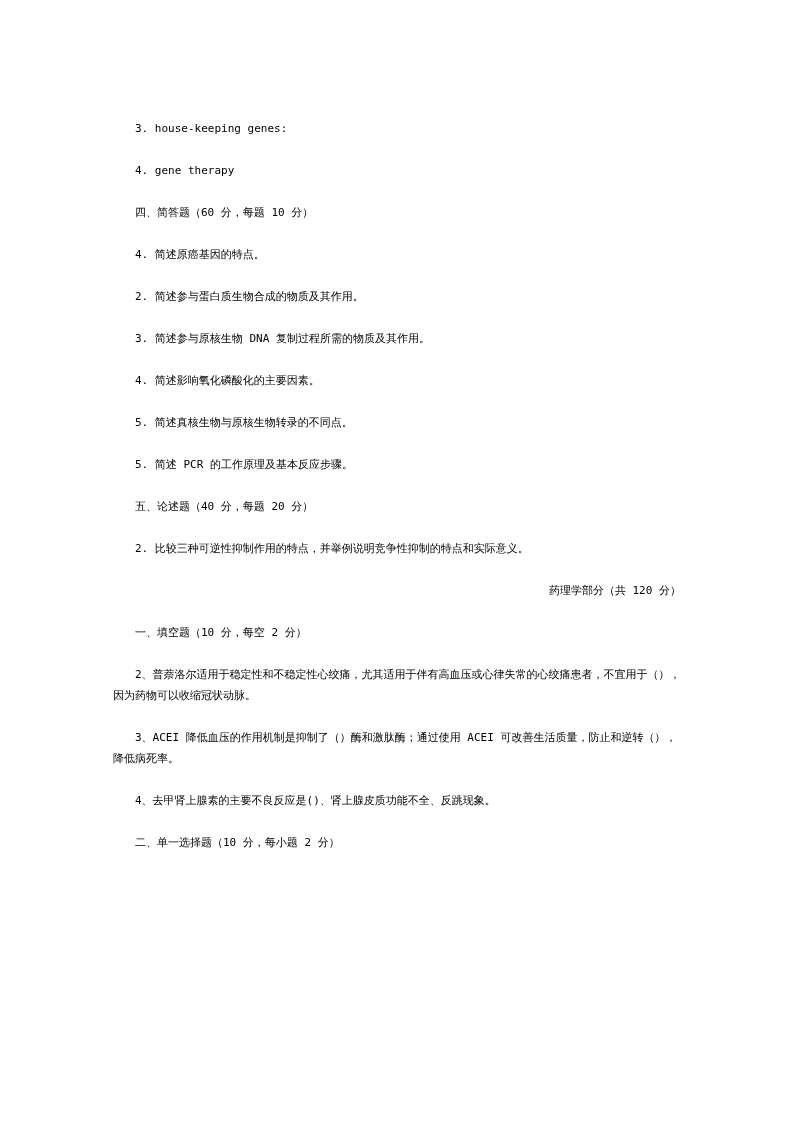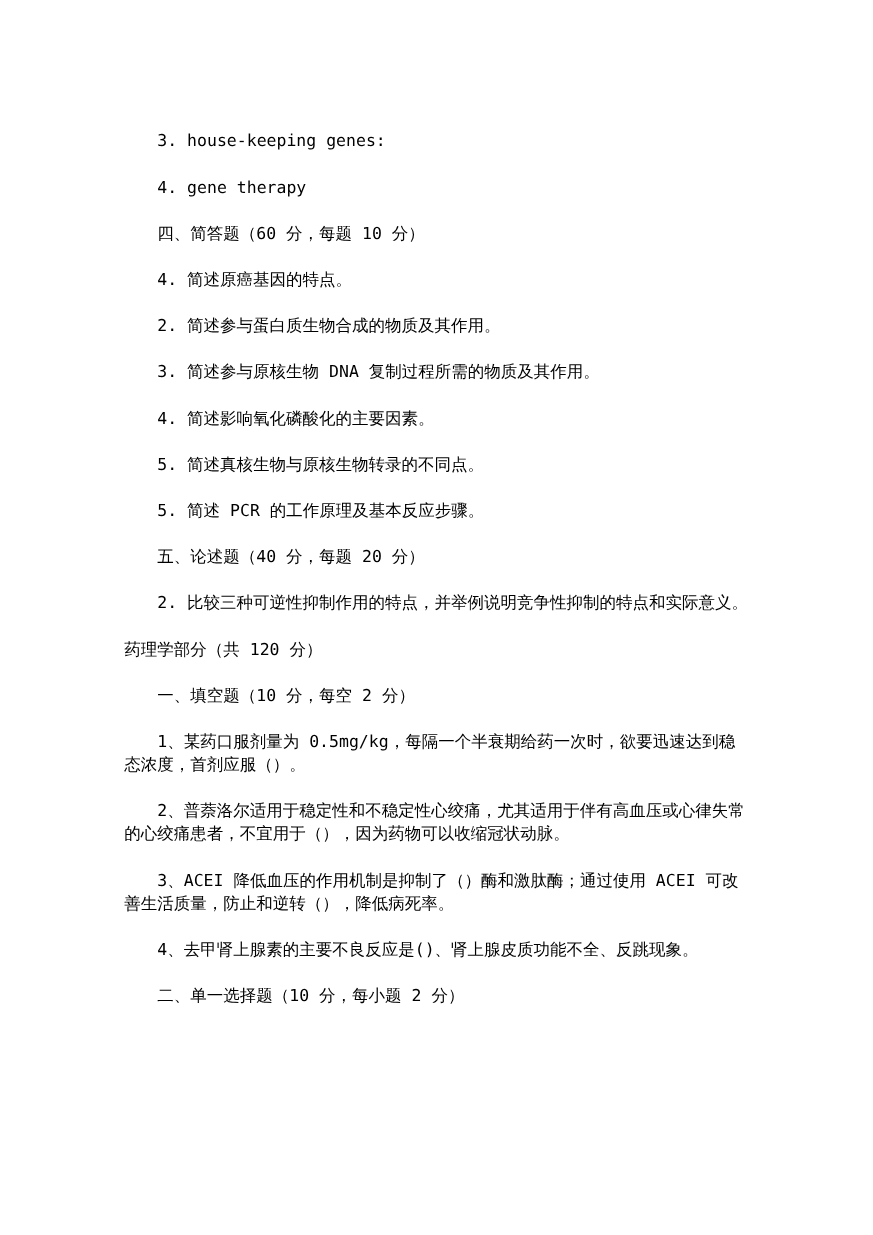--- a/index.html
+++ b/index.html
@@ -17,27 +17,27 @@
       overflow: hidden;
     }
     .content {
       position: absolute;
       left: 113px;
       top: 118px;
       width: 568px;
     }
     .content p {
       margin: 0 0 21px 0;
-      font-size: 15px;
+      font-size: 11px;
       line-height: 21px;
       text-indent: 2em;
       word-break: break-word;
     }
     .content p.center-title {
-      text-align: left;
+      text-align: right;
       text-indent: 0;
       margin-top: 18px;
     }
   </style>
 </head>
 <body>
 
 <div class="page">
   <div class="content">
 
@@ -62,21 +62,20 @@
 
     <p>五、论述题（40 分，每题 20 分）</p>
 
 
     <p>2. 比较三种可逆性抑制作用的特点，并举例说明竞争性抑制的特点和实际意义。</p>
 
     <p class="center-title">药理学部分（共 120 分）</p>
 
     <p>一、填空题（10 分，每空 2 分）</p>
 
-    <p>1、某药口服剂量为 0.5mg/kg，每隔一个半衰期给药一次时，欲要迅速达到稳态浓度，首剂应服（）。</p>
 
     <p>2、普萘洛尔适用于稳定性和不稳定性心绞痛，尤其适用于伴有高血压或心律失常的心绞痛患者，不宜用于（），因为药物可以收缩冠状动脉。</p>
 
     <p>3、ACEI 降低血压的作用机制是抑制了（）酶和激肽酶；通过使用 ACEI 可改善生活质量，防止和逆转（），降低病死率。</p>
 
     <p>4、去甲肾上腺素的主要不良反应是()、肾上腺皮质功能不全、反跳现象。</p>
 
     <p>二、单一选择题（10 分，每小题 2 分）</p>
 
   </div>

